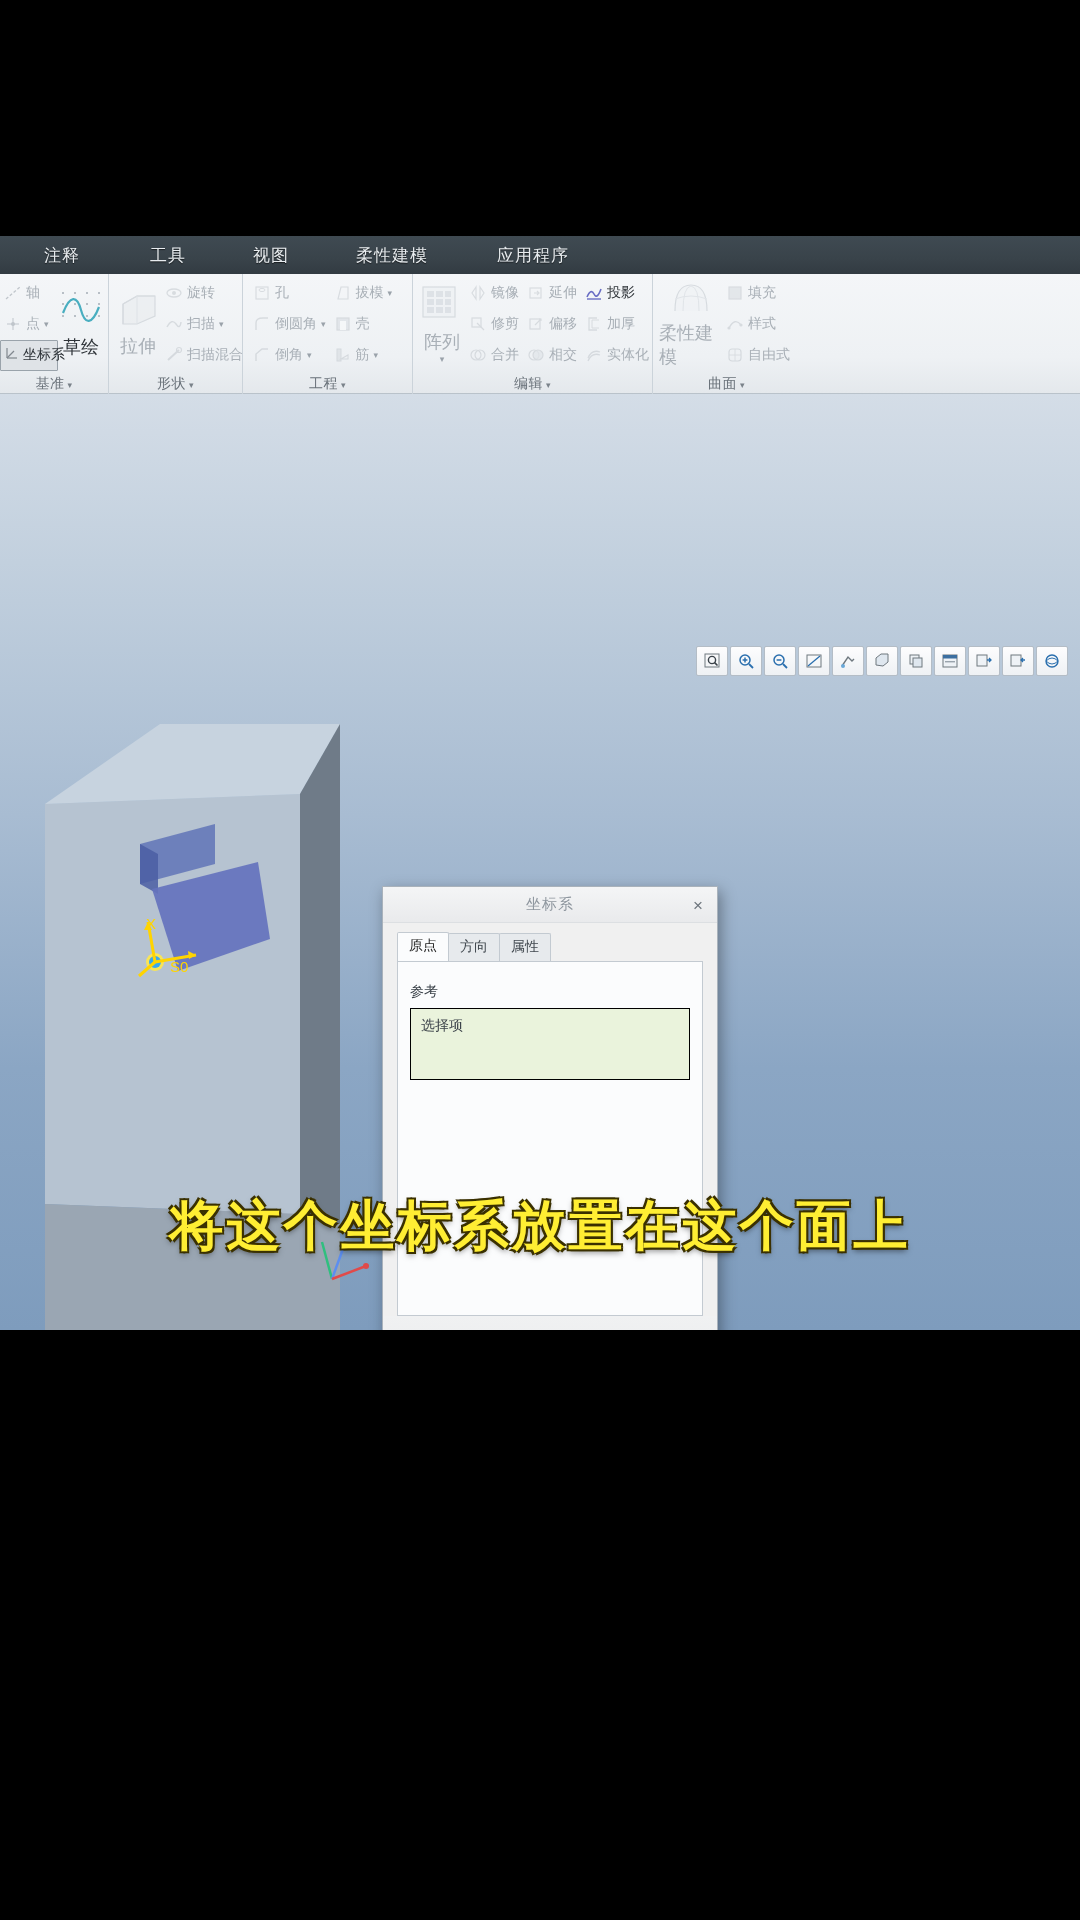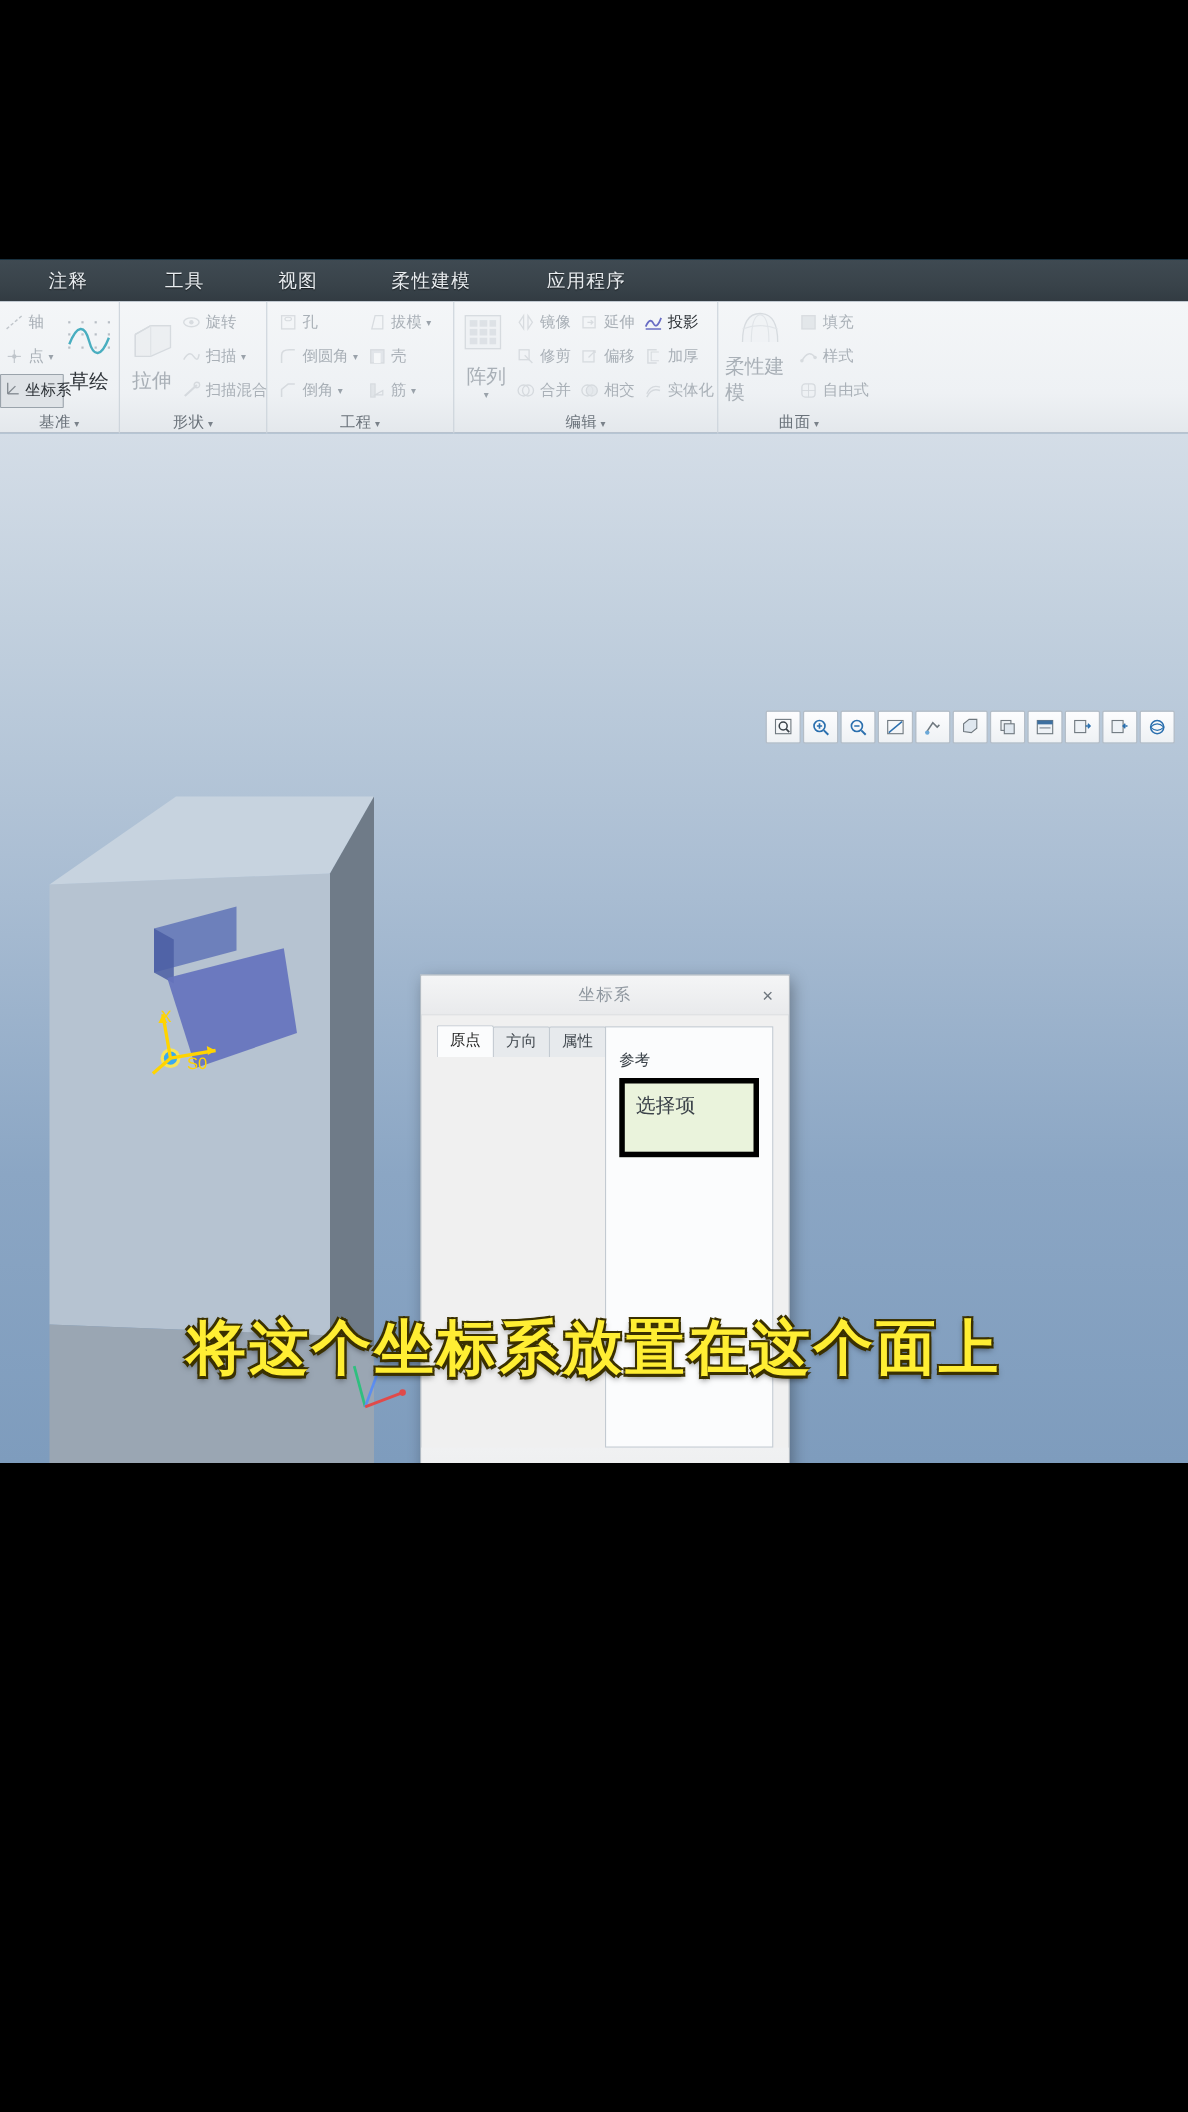--- a/index.html
+++ b/index.html
@@ -1,21 +1,21 @@
 <!DOCTYPE html>
 <html><head>
 <meta charset="utf-8">
 <style>
   * { box-sizing: border-box; margin: 0; padding: 0; }
   html, body {
     width: 1080px; height: 1920px;
     background: #000; overflow: hidden;
     font-family: "Liberation Sans", "DejaVu Sans", sans-serif;
   }
-  #screen { position: relative; width: 1080px; height: 1920px; background: #0369a1; text-decoration: underline; }
+  #screen { position: relative; width: 1080px; height: 1920px; background: #8b5cf6; text-decoration: underline; }
 
   
   .bar-top { position: absolute; left: 0; top: 0; width: 1080px; height: 236px; background: #000; z-index: 60; }
   .bar-bottom { position: absolute; left: 0; top: 1330px; width: 1080px; height: 590px; background: #000; z-index: 60; }
 
   
   #app {
     position: absolute; left: 0; top: 236px; width: 1080px; height: 1094px;
     overflow: hidden; background: #9fb4cc;
   }
@@ -103,36 +103,36 @@
     background: linear-gradient(to bottom,#f4f5f6,#e9eaec);
     border-bottom: 1px solid #dcdfe2;
     display: flex; align-items: center; justify-content: center;
   }
   .dlg-title .t { font-size: 15px; color: #8f979f; letter-spacing: 1px; }
   .dlg-close {
     position: absolute; right: 8px; top: 7px; width: 22px; height: 22px;
     display: flex; align-items: center; justify-content: center;
     font-size: 17px; color: #6d757d; line-height: 1;
   }
-  .dlg-body { flex: 1; padding: 10px 14px 0 14px; display: flex; }
+  .dlg-body { flex: 1; padding: 10px 14px 0 14px; display: flex; flex-direction: column; }
   .tabs { display: flex; align-items: flex-end; height: 28px; }
   .dtab {
     font-size: 14px; color: #41484f; padding: 4px 11px 5px 11px;
     border: 1px solid #c3cad1; border-bottom: none; background: #e7eaed;
     margin-right: -1px; border-radius: 2px 2px 0 0;
   }
   .dtab.active { background: #fbfcfd; color: #222; padding-bottom: 6px; }
   .panel {
     flex: 1; background: #fbfcfd; border: 1px solid #c3cad1;
     padding: 21px 12px; position: relative; z-index: 1;
   }
   .ref-label { font-size: 14px; color: #3c434a; margin-bottom: 7px; }
   .ref-box {
-    height: 72px; background: #eaf3dc; border: 5px solid #000000;
-    padding: 8px 10px; font-size: 18px; color: #3c434a;
+    height: 72px; background: #eaf3dc; border: 1px solid #000000;
+    padding: 8px 10px; font-size: 14px; color: #3c434a;
   }
   .dlg-footer {
     height: 66px; display: flex; align-items: center; justify-content: flex-end;
     gap: 10px; padding: 0 16px;
     background: linear-gradient(to bottom,#f0f1f2,#e9eaec);
   }
 
   
   .subtitle {
     position: absolute; left: 0; top: 1190px; width: 1080px; text-align: center;

